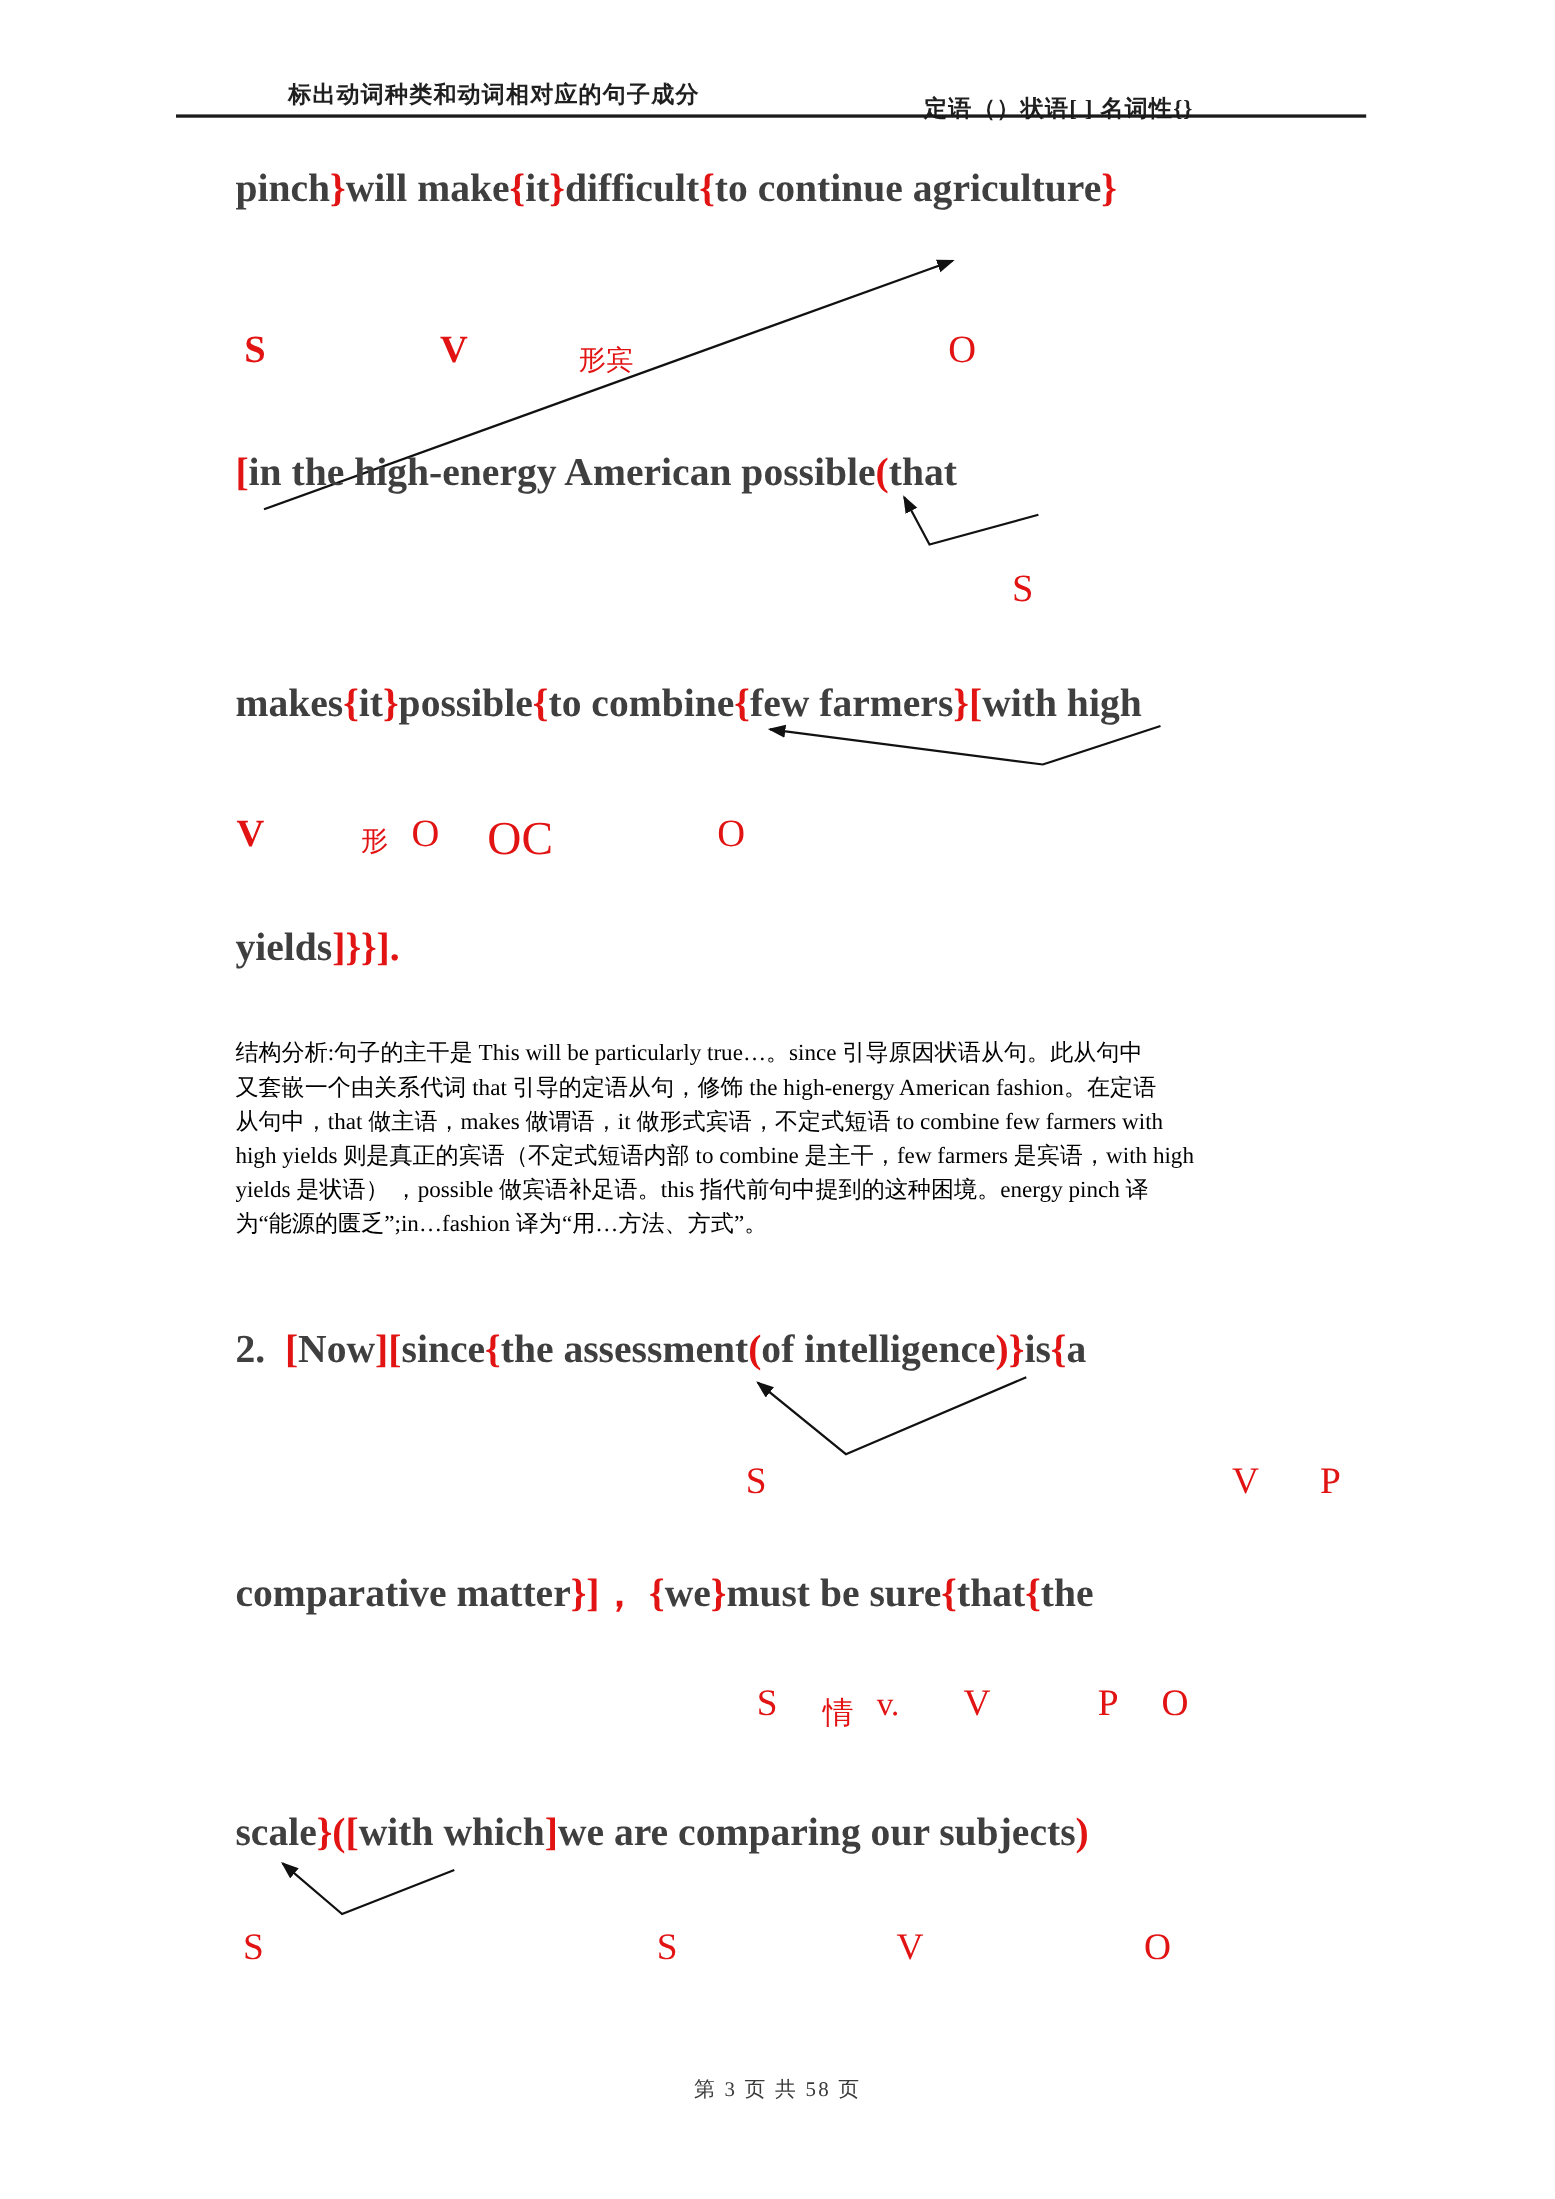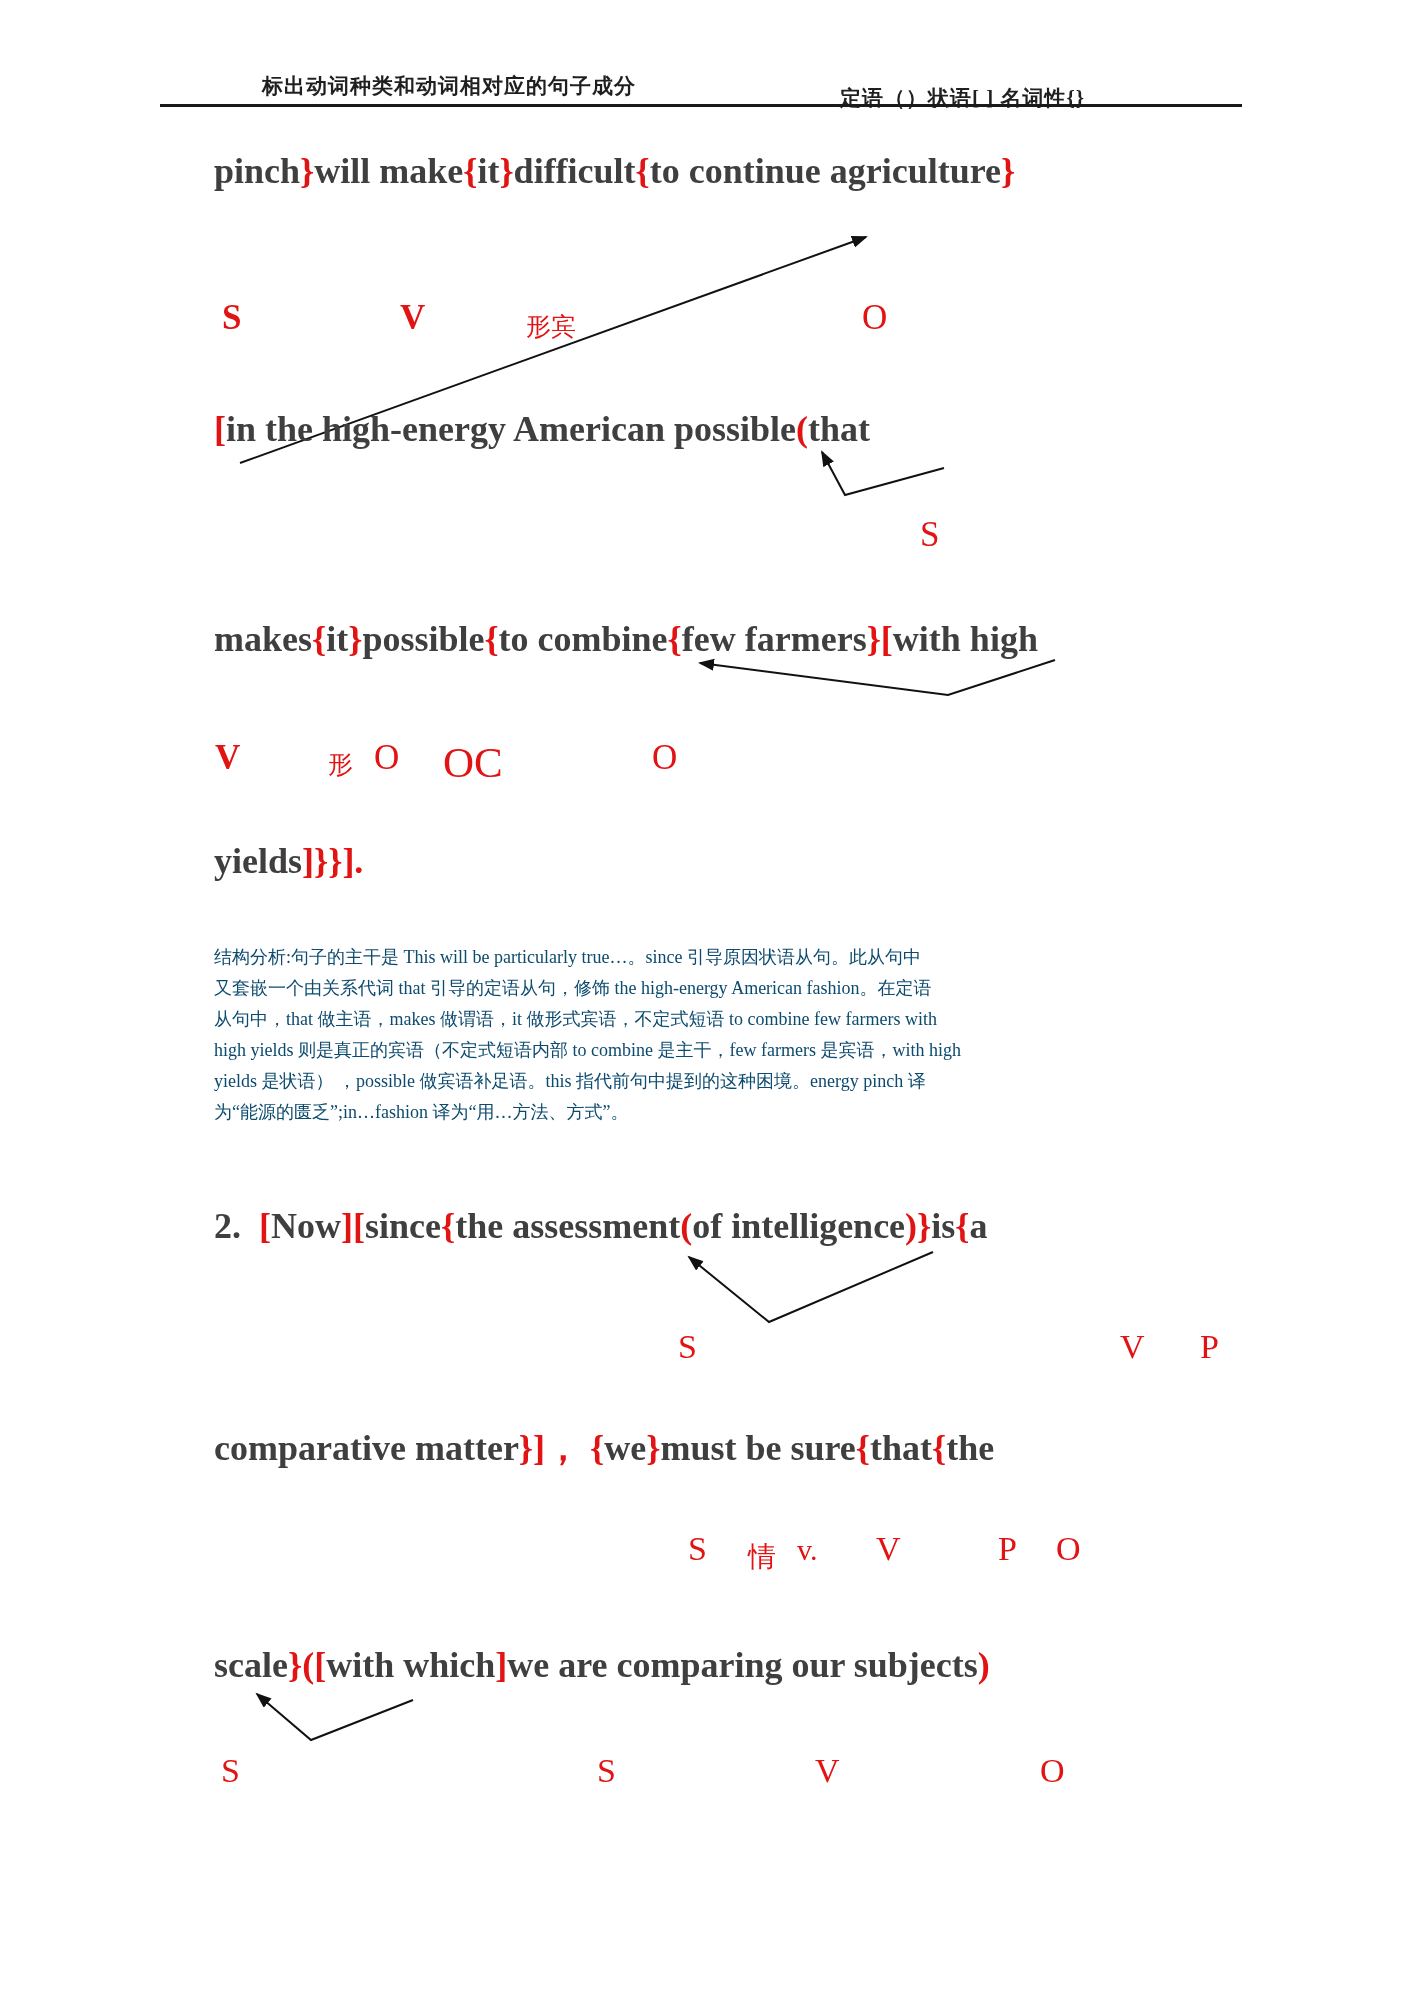--- a/index.html
+++ b/index.html
@@ -27,21 +27,21 @@
   .sentence-line .seg-red{color:#e21313;}
   .glabel{
     position:absolute;
     color:#e21313;white-space:pre;
     font-family:"Liberation Serif","DejaVu Serif",serif;
   }
   #arrow-layer{position:absolute;left:0;top:0;width:1414px;height:1999px;pointer-events:none;}
   #arrow-layer polyline{fill:none;stroke:#111111;stroke-width:2;}
   .ana-line{
     position:absolute;left:214px;width:1022px;
-    font-size:18px;color:#0c4a6e;line-height:31px;
+    font-size:21px;color:#000000;line-height:31px;
     white-space:pre;
   }
   #footer{
     position:absolute;left:0;right:0;top:1886px;
     text-align:center;font-size:19px;color:#3a3a3a;
     letter-spacing:2px;white-space:pre;
   }
 </style>
 </head>
 <body>
@@ -102,13 +102,14 @@
     </div>
   <div id="analysis">
       <div class="ana-line" style="top: 942px;">结构分析:句子的主干是 This will be particularly true…。since 引导原因状语从句。此从句中</div>
       <div class="ana-line" style="top: 973px;">又套嵌一个由关系代词 that 引导的定语从句，修饰 the high-energy American fashion。在定语</div>
       <div class="ana-line" style="top: 1004px;">从句中，that 做主语，makes 做谓语，it 做形式宾语，不定式短语 to combine few farmers with</div>
       <div class="ana-line" style="top: 1035px;">high yields 则是真正的宾语（不定式短语内部 to combine 是主干，few farmers 是宾语，with high</div>
       <div class="ana-line" style="top: 1066px;">yields 是状语） ，possible 做宾语补足语。this 指代前句中提到的这种困境。energy pinch 译</div>
       <div class="ana-line" style="top: 1097px;">为“能源的匮乏”;in…fashion 译为“用…方法、方式”。</div>
     </div>
 
+  <div id="footer">第 3 页 共 58 页</div>
 </div>
 
 </body></html>

